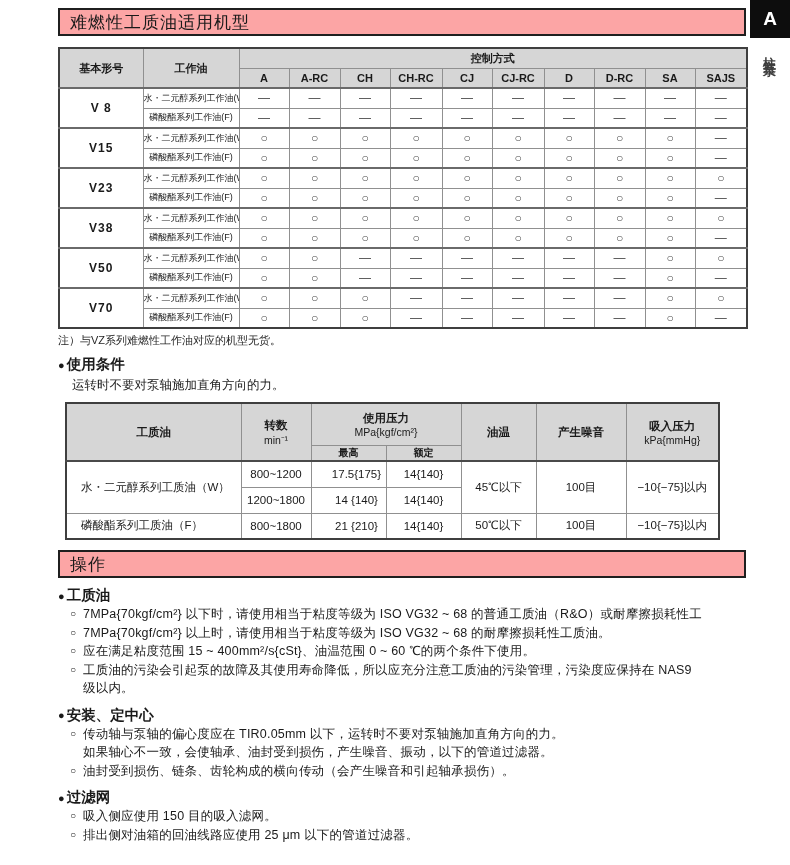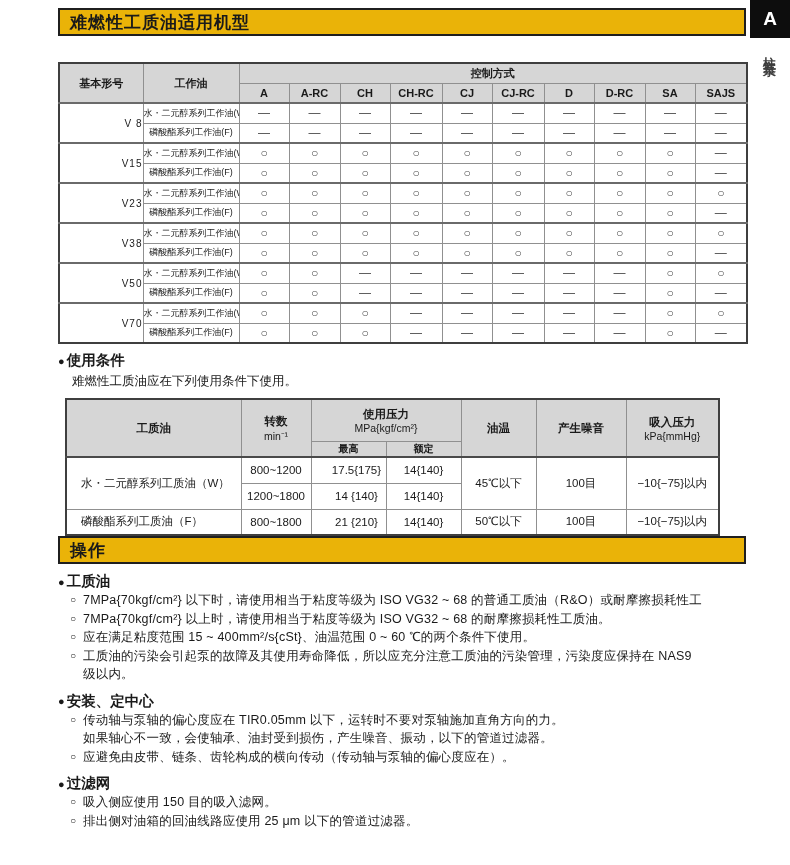--- a/index.html
+++ b/index.html
@@ -13,52 +13,52 @@
     color:#fff; display:flex; align-items:center; justify-content:center;
     font-size:19px; font-weight:bold;
   }
   .side-label {
     position:absolute; top:46px; right:12px; writing-mode:vertical-rl;
     font-size:13px; font-weight:bold; color:#3d3d3d; letter-spacing:4px;
   }
   .content { position:absolute; left:58px; top:8px; width:688px; }
   .title-box {
     border:2px solid #1f1f1f; height:28px; display:flex; align-items:center;
-    padding-left:10px; font-size:17px; font-weight:bold; letter-spacing:1px;
-    background:#eab308;
+    padding-left:10px; font-size:17px; font-weight:normal; letter-spacing:1px;
+    background:#fca5a5;
   }
   
-  .t1 { margin-top:26px; border-collapse:collapse; width:688px; table-layout:fixed; border:2px solid #3f3f3f; }
+  .t1 { margin-top:11px; border-collapse:collapse; width:688px; table-layout:fixed; border:2px solid #3f3f3f; }
   .t1 th, .t1 td { border:1px solid #909090; text-align:center; vertical-align:middle; padding:0; overflow:hidden; }
   .t1 thead th { background:#d6d6d6; font-size:11px; font-weight:bold; height:20px; }
   .t1 thead { border-bottom:2px solid #4a4a4a; }
   .t1 tbody td { height:20px; font-size:11px; background:#fff; }
   .t1 tr.group-start td { border-top:2px solid #6a6a6a; }
-  .t1 .model-cell { font-weight:normal; font-size:10px; letter-spacing:1px;text-align:right; }
+  .t1 .model-cell { font-weight:bold; font-size:12px; letter-spacing:1px; }
   .t1 .oil-cell { font-size:9px; white-space:nowrap; color:#222; }
   .t1 .mark-cell { font-size:12px; color:#4a4a4a; }
   
   .note { margin-top:4px; font-size:11px; color:#262626; }
   .sec-heading { margin-top:7px; font-size:14.5px; font-weight:bold; display:flex; align-items:center; }
   .sec-heading .dot { font-size:11px; margin-right:2px; }
   .intro { margin:3px 0 0 14px; font-size:12.5px; }
   
   .t2 { margin:8px 0 0 7px; border-collapse:collapse; table-layout:fixed; border:2px solid #3f3f3f; }
   .t2 th, .t2 td { border:1px solid #909090; font-size:11.5px; text-align:center; vertical-align:middle; padding:0; }
   .t2 thead th { background:#d6d6d6; font-weight:bold; }
   .t2 thead { border-bottom:2px solid #4a4a4a; }
   .t2 .hsub { font-size:10.5px; font-weight:normal; }
   .t2 tr.h-main { height:42px; }
   .t2 tr.h-sub { height:16px; }
   .t2 tr.h-sub th { font-size:10px; }
   .t2 tbody tr { height:26px; }
   .t2 td.fluid { text-align:left; padding-left:14px; }
   .t2 td.num { text-align:center; padding-left:16px; }
   
-  .op-box { }
+  .op-box { margin-top:10px; }
   .op-section { margin-top:8px; }
   .op-line { display:flex; font-size:12.5px; line-height:18.5px; }
   .op-line .omark { width:13px; flex:0 0 13px; margin-left:12px; font-size:10px; line-height:18.5px; color:#222; }
   .op-line .optext { flex:1; letter-spacing:0.2px; }
 </style>
 </head>
 <body>
 
 <div class="page">
 
@@ -266,26 +266,27 @@
             <td class="mark-cell">—</td>
             <td class="mark-cell">—</td>
             <td class="mark-cell">—</td>
             <td class="mark-cell">—</td>
             <td class="mark-cell">○</td>
             <td class="mark-cell">—</td>
           </tr>
         </tbody>
     </table>
 
+    <div class="note">注）与VZ系列难燃性工作油对应的机型无货。</div>
 
     <div class="sec-heading">
       <span class="dot">●</span>
       <span>使用条件</span>
     </div>
-    <div class="intro">难燃性工质油应在下列使用条件下使用。</div>
+    <div class="intro">运转时不要对泵轴施加直角方向的力。</div>
 
     <table class="t2">
       <colgroup>
         <col style="width:175px">
           <col style="width:70px">
           <col style="width:75px">
           <col style="width:75px">
         <col style="width:75px">
           <col style="width:90px">
           <col style="width:93px">
@@ -379,21 +380,21 @@
           <div class="op-line">
             <span class="omark">○</span>
             <span class="optext">传动轴与泵轴的偏心度应在 TIR0.05mm 以下，运转时不要对泵轴施加直角方向的力。</span>
           </div>
           <div class="op-line">
             <span class="omark"></span>
             <span class="optext">如果轴心不一致，会使轴承、油封受到损伤，产生噪音、振动，以下的管道过滤器。</span>
           </div>
           <div class="op-line">
             <span class="omark">○</span>
-            <span class="optext">应避免由皮带、链条、齿轮构成的横向传动（传动轴与泵轴的偏心度应在）。</span>
+            <span class="optext">油封受到损伤、链条、齿轮构成的横向传动（会产生噪音和引起轴承损伤）。</span>
           </div>
         </div>
         <div class="op-section">
           <div class="sec-heading">
             <span class="dot">●</span>
             <span>过滤网</span>
           </div>
           <div class="op-line">
             <span class="omark">○</span>
             <span class="optext">吸入侧应使用 150 目的吸入滤网。</span>

